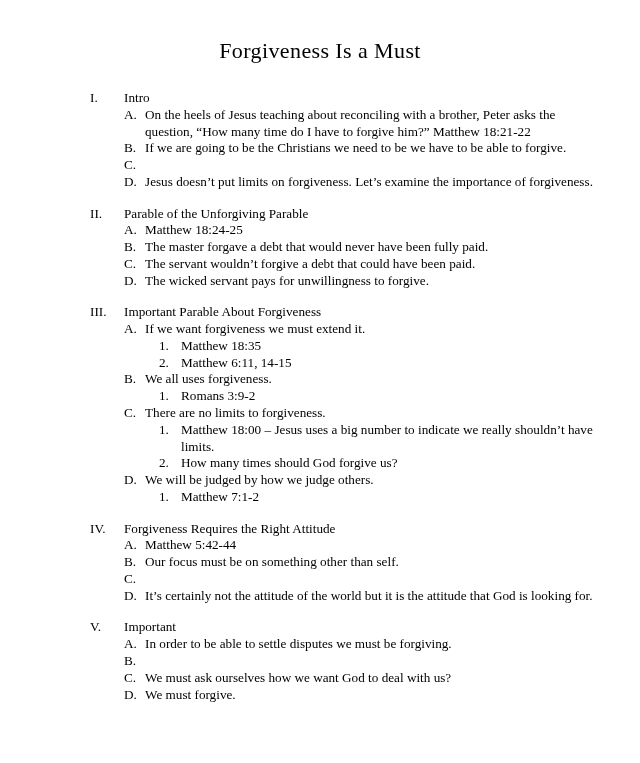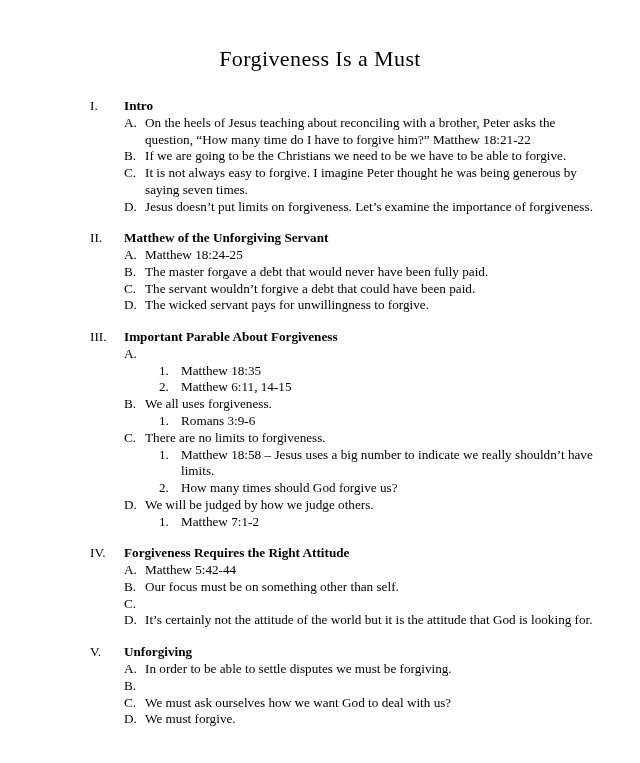--- a/index.html
+++ b/index.html
@@ -20,21 +20,21 @@
     box-sizing: border-box;
     padding: 38px 42px 10px 42px;
     position: relative;
   }
   .doc-title {
     text-align: center;
     font-size: 22px;
     font-family: "Liberation Serif", serif;
     font-weight: normal;
     letter-spacing: 0.4px;
-    margin: 8px 0 26px 0;
+    margin: 0 0 26px 0;
   }
   .outline {
     margin: 0;
     padding: 0 0 0 48px;
   }
   .section {
     margin-bottom: 15px;
   }
   .section:last-child {
     margin-bottom: 0;
@@ -47,21 +47,20 @@
   .lvl1 {
     font-size: 13.2px;
   }
   .lvl1 .marker {
     width: 34px;
     flex: 0 0 34px;
     font-size: 13.2px;
   }
   .lvl1 .text {
     flex: 1 1 auto;
-    font-weight: bold;
   }
   .lvl2 {
     font-size: 13.2px;
     padding-left: 34px;
   }
   .lvl2 .marker {
     width: 21px;
     flex: 0 0 21px;
   }
   .lvl2 .text {
@@ -96,31 +95,30 @@
         <div class="row lvl2">
           <span class="marker">A.</span>
           <span class="text">On the heels of Jesus teaching about reconciling with a brother, Peter asks the question, “How many time do I have to forgive him?” Matthew 18:21-22</span>
         </div>
         <div class="row lvl2">
           <span class="marker">B.</span>
           <span class="text">If we are going to be the Christians we need to be we have to be able to forgive.</span>
         </div>
         <div class="row lvl2">
           <span class="marker">C.</span>
-          <span class="text">It is not always easy to forgive. I imagine Peter thought he was being generous by saying seven times.</span>
         </div>
         <div class="row lvl2">
           <span class="marker">D.</span>
           <span class="text">Jesus doesn’t put limits on forgiveness. Let’s examine the importance of forgiveness.</span>
         </div>
       </div>
       <div class="section">
         <div class="row lvl1">
           <span class="marker">II.</span>
-          <span class="text">Matthew of the Unforgiving Servant</span>
+          <span class="text">Parable of the Unforgiving Parable</span>
         </div>
         <div class="row lvl2">
           <span class="marker">A.</span>
           <span class="text">Matthew 18:24-25</span>
         </div>
         <div class="row lvl2">
           <span class="marker">B.</span>
           <span class="text">The master forgave a debt that would never have been fully paid.</span>
         </div>
         <div class="row lvl2">
@@ -132,44 +130,45 @@
           <span class="text">The wicked servant pays for unwillingness to forgive.</span>
         </div>
       </div>
       <div class="section">
         <div class="row lvl1">
           <span class="marker">III.</span>
           <span class="text">Important Parable About Forgiveness</span>
         </div>
         <div class="row lvl2">
           <span class="marker">A.</span>
+          <span class="text">If we want forgiveness we must extend it.</span>
         </div>
         <div class="row lvl3">
           <span class="marker">1.</span>
           <span class="text">Matthew 18:35</span>
         </div>
         <div class="row lvl3">
           <span class="marker">2.</span>
           <span class="text">Matthew 6:11, 14-15</span>
         </div>
         <div class="row lvl2">
           <span class="marker">B.</span>
           <span class="text">We all uses forgiveness.</span>
         </div>
         <div class="row lvl3">
           <span class="marker">1.</span>
-          <span class="text">Romans 3:9-6</span>
+          <span class="text">Romans 3:9-2</span>
         </div>
         <div class="row lvl2">
           <span class="marker">C.</span>
           <span class="text">There are no limits to forgiveness.</span>
         </div>
         <div class="row lvl3">
           <span class="marker">1.</span>
-          <span class="text">Matthew 18:58 – Jesus uses a big number to indicate we really shouldn’t have limits.</span>
+          <span class="text">Matthew 18:00 – Jesus uses a big number to indicate we really shouldn’t have limits.</span>
         </div>
         <div class="row lvl3">
           <span class="marker">2.</span>
           <span class="text">How many times should God forgive us?</span>
         </div>
         <div class="row lvl2">
           <span class="marker">D.</span>
           <span class="text">We will be judged by how we judge others.</span>
         </div>
         <div class="row lvl3">
@@ -194,21 +193,21 @@
           <span class="marker">C.</span>
         </div>
         <div class="row lvl2">
           <span class="marker">D.</span>
           <span class="text">It’s certainly not the attitude of the world but it is the attitude that God is looking for.</span>
         </div>
       </div>
       <div class="section">
         <div class="row lvl1">
           <span class="marker">V.</span>
-          <span class="text">Unforgiving</span>
+          <span class="text">Important</span>
         </div>
         <div class="row lvl2">
           <span class="marker">A.</span>
           <span class="text">In order to be able to settle disputes we must be forgiving.</span>
         </div>
         <div class="row lvl2">
           <span class="marker">B.</span>
         </div>
         <div class="row lvl2">
           <span class="marker">C.</span>

